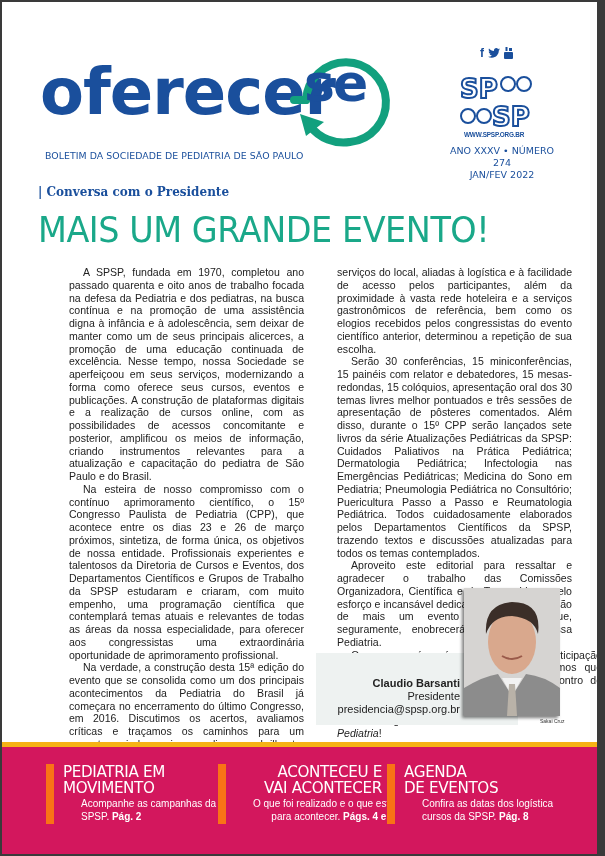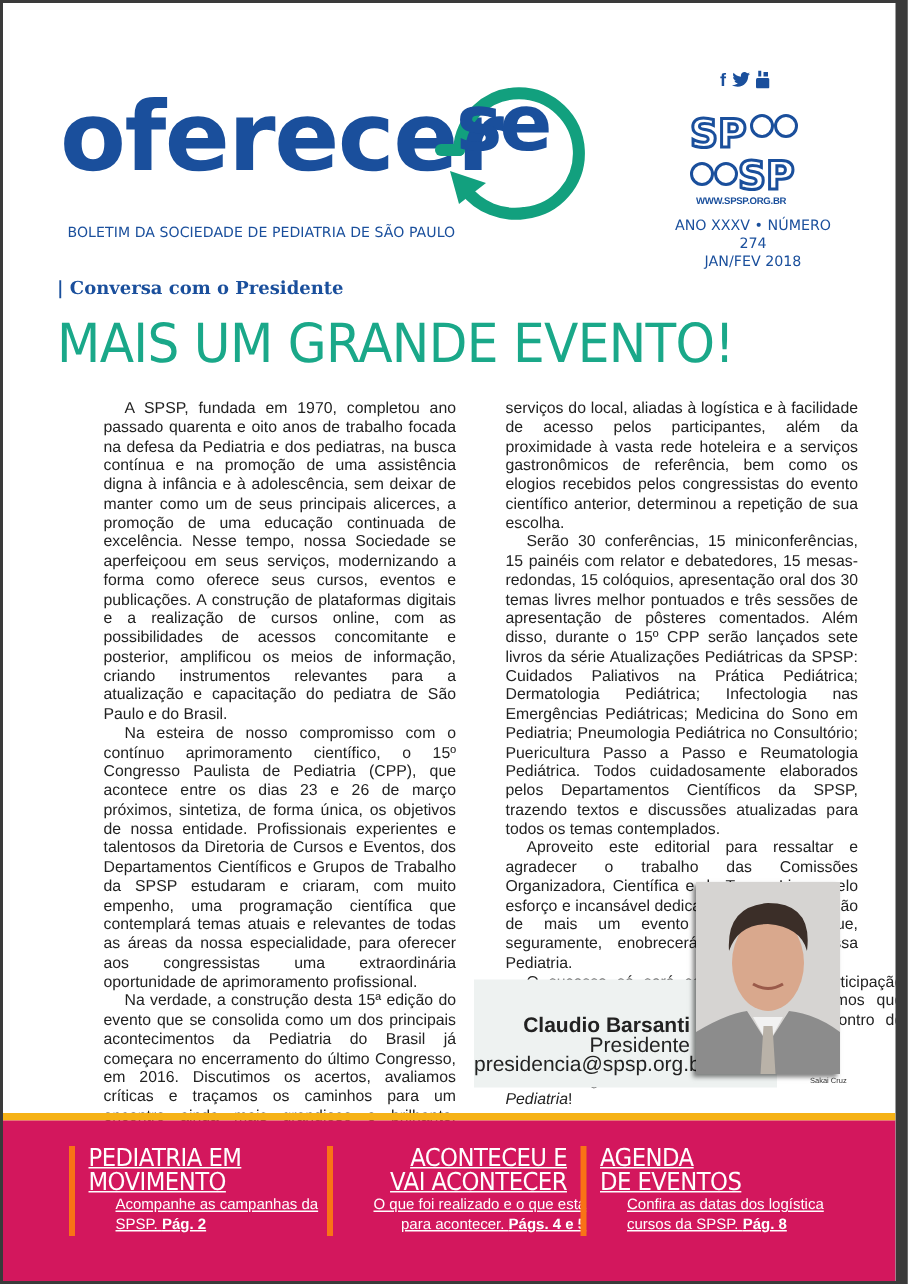--- a/index.html
+++ b/index.html
@@ -50,32 +50,32 @@
   }
   .col p { text-indent: 14px; margin-left: 30px; }
   .col-left { left: 37px; }
   .col-right { left: 305px; }
   .col-right .short { width: 148px; }
   .sig-box {
     position: absolute; left: 314px; top: 651px; width: 202px; height: 72px; background: #eef2f1;
   }
   .sig {
     position: absolute; left: 314px; top: 675px; width: 144px; text-align: right;
-    font-family: "Liberation Sans", sans-serif; font-size: 14px; line-height: 13px; color: #222;
+    font-family: "Liberation Sans", sans-serif; font-size: 11px; line-height: 13px; color: #222;
   }
   .sig .name { font-weight: bold; }
   .photo {
     position: absolute; left: 462px; top: 586px; width: 96px; height: 128px;
     background: linear-gradient(#dcdcdc, #c9c9c9); box-shadow: -2px 2px 3px rgba(0,0,0,0.5); overflow: hidden;
   }
   .credit { position: absolute; left: 538px; top: 716px; font-size: 5px; color: #333; font-family: "Liberation Sans", sans-serif; }
   
   .footer-stripe { position: absolute; left: 0; top: 740px; width: 595px; height: 5px; background: #f6b216; }
   .footer { position: absolute; left: 0; top: 745px; width: 595px; height: 107px; background: #d3175d; }
-  .teaser { position: absolute; top: 17px; border-left: 4px solid #f97316; padding-left: 9px; height: 60px; color: #fff; text-decoration: underline; }
+  .teaser { position: absolute; top: 17px; border-left: 8px solid #f97316; padding-left: 9px; height: 60px; color: #fff; }
   .teaser h3 {
     font-family: "DejaVu Sans", sans-serif; font-weight: normal; font-size: 16.5px; line-height: 16px;
     letter-spacing: -0.4px; transform: scaleX(0.92); transform-origin: left; white-space: nowrap;
   }
   .teaser p { font-family: "Liberation Sans", sans-serif; font-size: 10px; line-height: 12.5px; margin-top: 2px; white-space: nowrap; margin-left: 18px; }
   .teaser b { font-weight: bold; }
   .t1 { left: 44px; }
   .t2 { left: 216px; text-align: right; }
   .t3 { left: 385px; }
 </style>
@@ -112,21 +112,21 @@
       <circle cx="50" cy="12" r="7"></circle>
         <circle cx="66" cy="12" r="7"></circle>
       <circle cx="10" cy="44" r="7"></circle>
         <circle cx="26" cy="44" r="7"></circle>
       <text x="34" y="54" font-family="DejaVu Sans, sans-serif" font-weight="bold" font-size="26" fill="#ffffff" stroke="#1a4f9c" stroke-width="2">SP</text>
     </g>
   </svg>
   <div class="spsp-url">WWW.SPSP.ORG.BR</div>
   <div class="issue">
     <div>ANO XXXV • NÚMERO 274</div>
-    <div>JAN/FEV 2018</div>
+    <div>JAN/FEV 2022</div>
   </div>
 
   <div class="section-label">| Conversa com o Presidente</div>
   <h1 class="headline">MAIS UM GRANDE EVENTO!</h1>
 
   <div class="col col-left">
     <p>A SPSP, fundada em 1970, completou ano passado quarenta e oito anos de trabalho focada na defesa da Pediatria e dos pediatras, na busca contínua e na promoção de uma assistência digna à infância e à adolescência, sem deixar de manter como um de seus principais alicerces, a promoção de uma educação continuada de excelência. Nesse tempo, nossa Sociedade se aperfeiçoou em seus serviços, modernizando a forma como oferece seus cursos, eventos e publicações. A construção de plataformas digitais e a realização de cursos online, com as possibilidades de acessos concomitante e posterior, amplificou os meios de informação, criando instrumentos relevantes para a atualização e capacitação do pediatra de São Paulo e do Brasil.</p>
     <p>Na esteira de nosso compromisso com o contínuo aprimoramento científico, o 15º Congresso Paulista de Pediatria (CPP), que acontece entre os dias 23 e 26 de março próximos, sintetiza, de forma única, os objetivos de nossa entidade. Profissionais experientes e talentosos da Diretoria de Cursos e Eventos, dos Departamentos Científicos e Grupos de Trabalho da SPSP estudaram e criaram, com muito empenho, uma programação científica que contemplará temas atuais e relevantes de todas as áreas da nossa especialidade, para oferecer aos congressistas uma extraordinária oportunidade de aprimoramento profissional.</p>
     <p>Na verdade, a construção desta 15ª edição do evento que se consolida como um dos principais acontecimentos da Pediatria do Brasil já começara no encerramento do último Congresso, em 2016. Discutimos os acertos, avaliamos críticas e traçamos os caminhos para um encontro ainda mais grandioso e brilhante. Inspirados pelo sucesso do III Congresso Paulista de Urgências e Emergências Pediátricas, realizado em maio de 2018 e que reuniu o segundo maior público de pediatras em um evento no Brasil, escolhemos novamente o Centro de Convenções do Shopping Frei Caneca para descortinar mais um espetáculo científico que ficará na memória de todos os seus participantes. A localização e a ótima estrutura de</p>
   </div>

